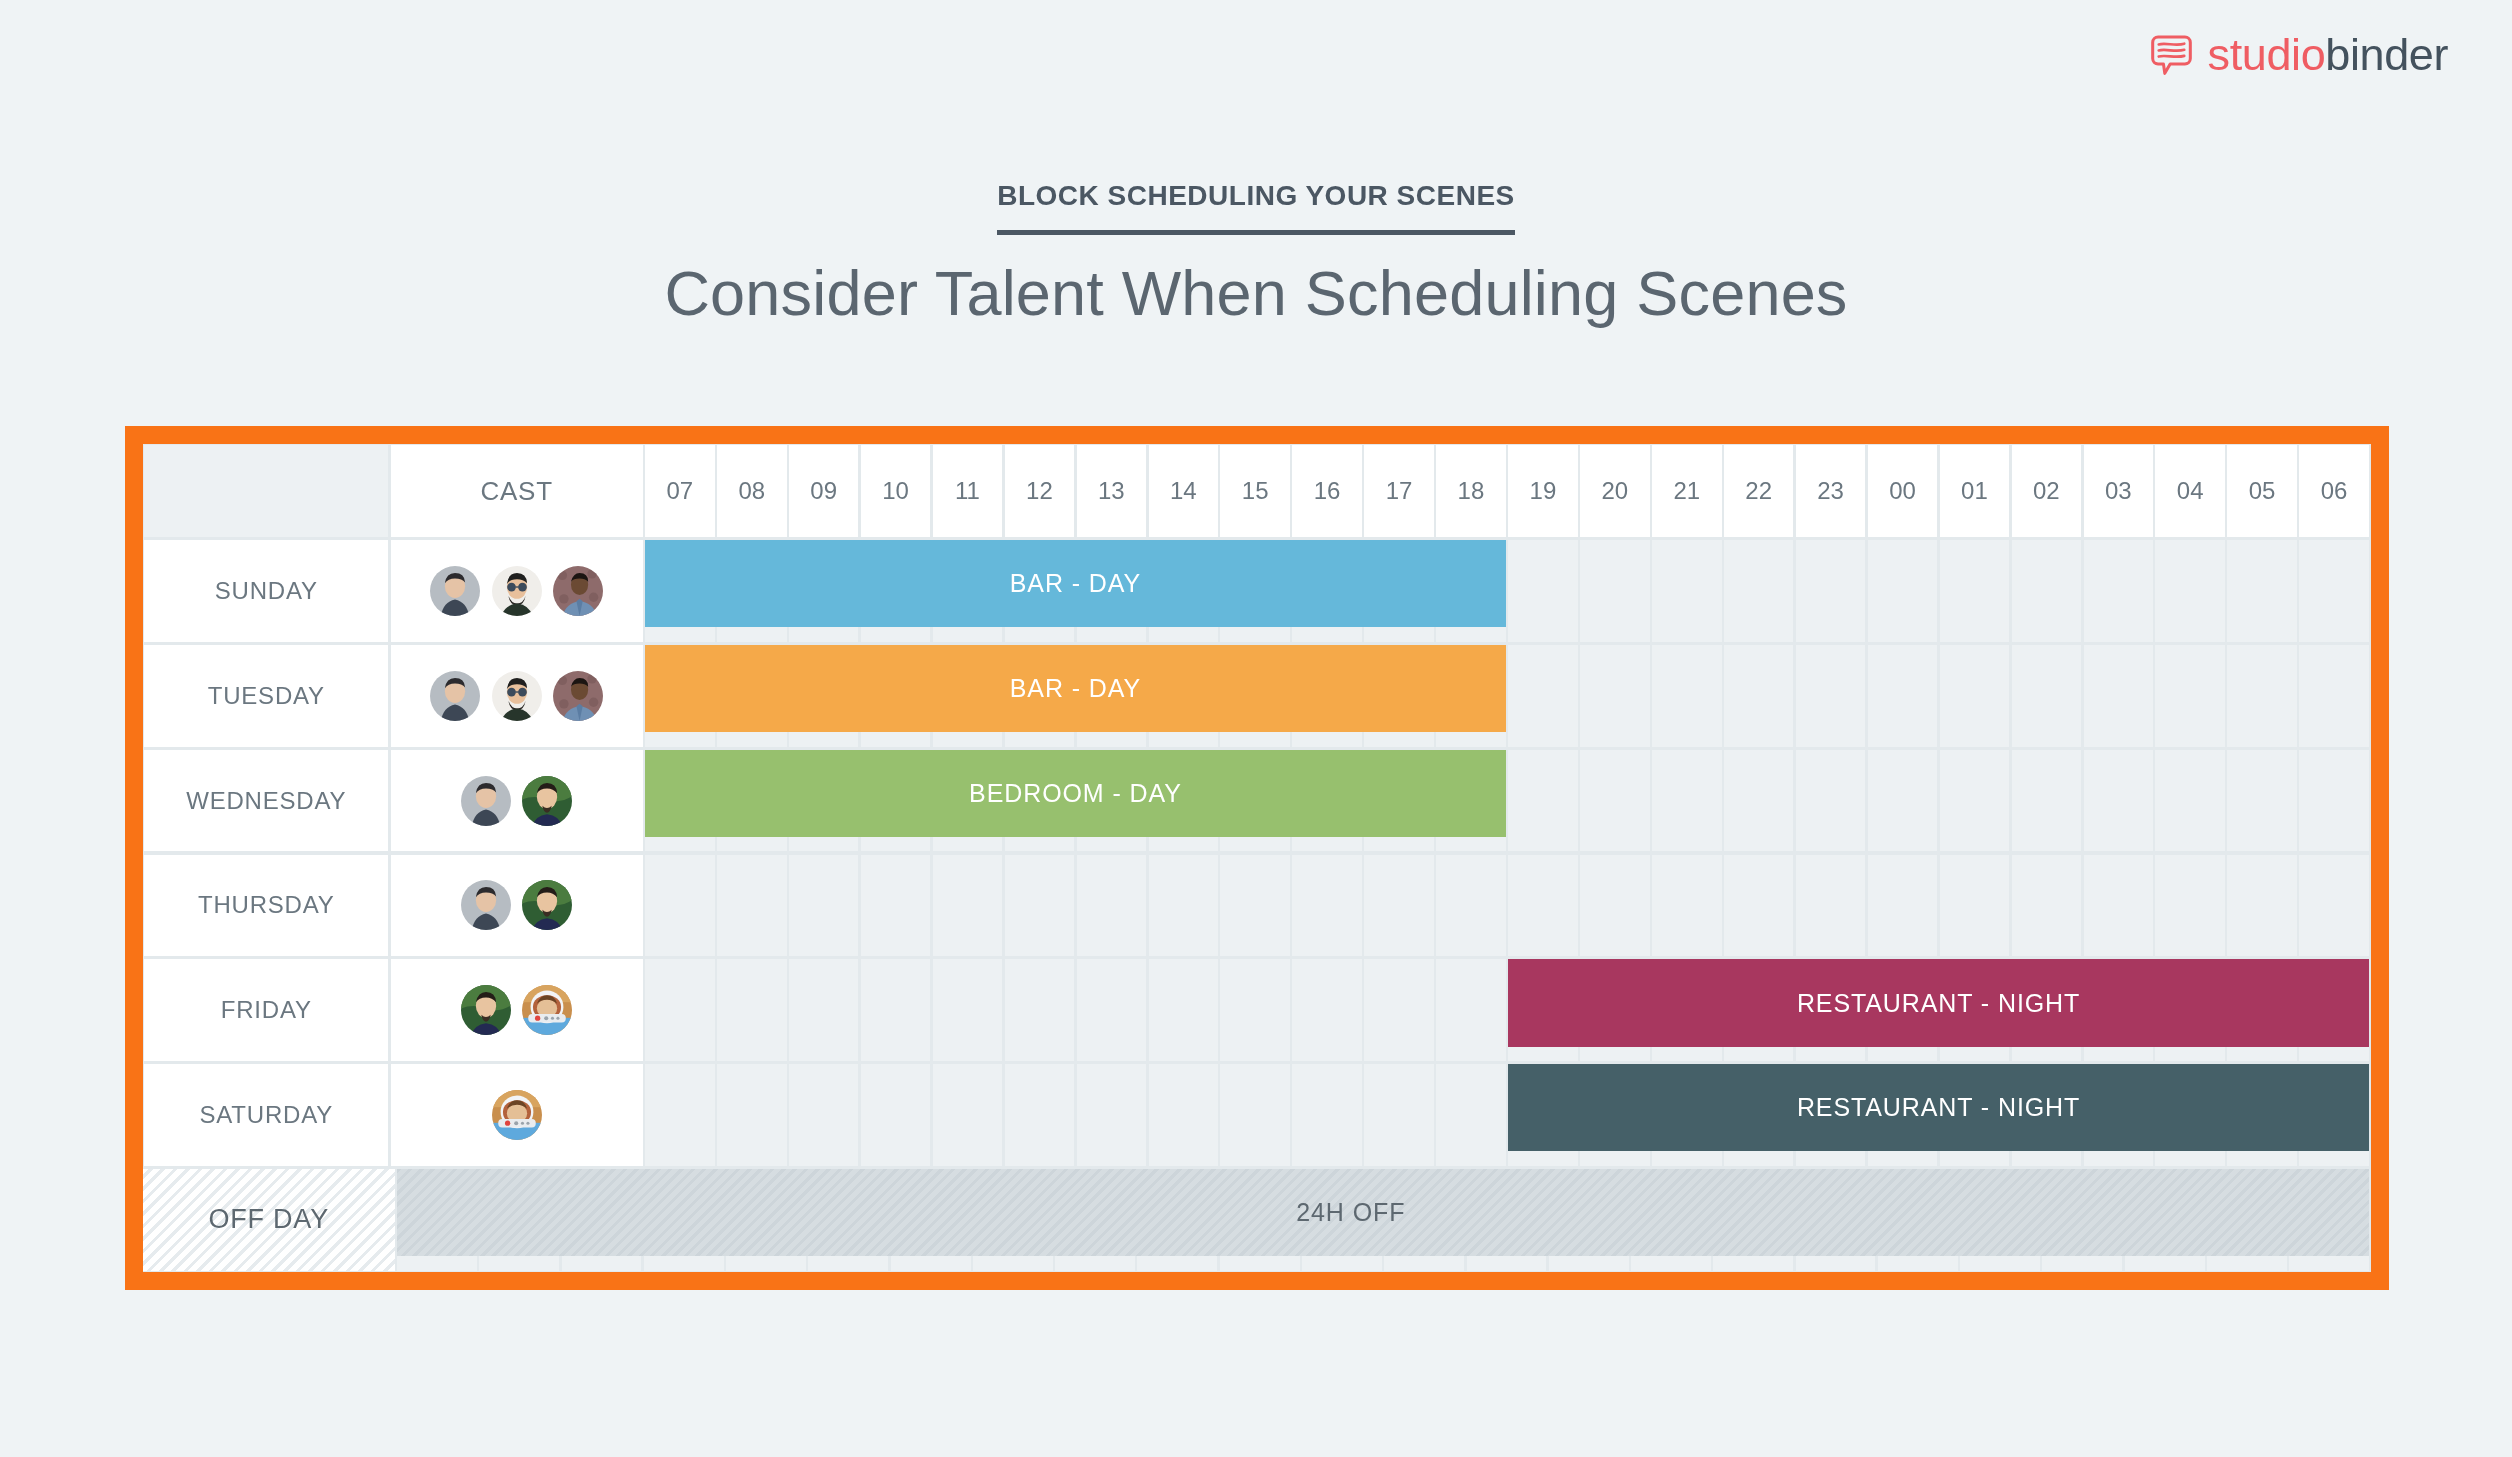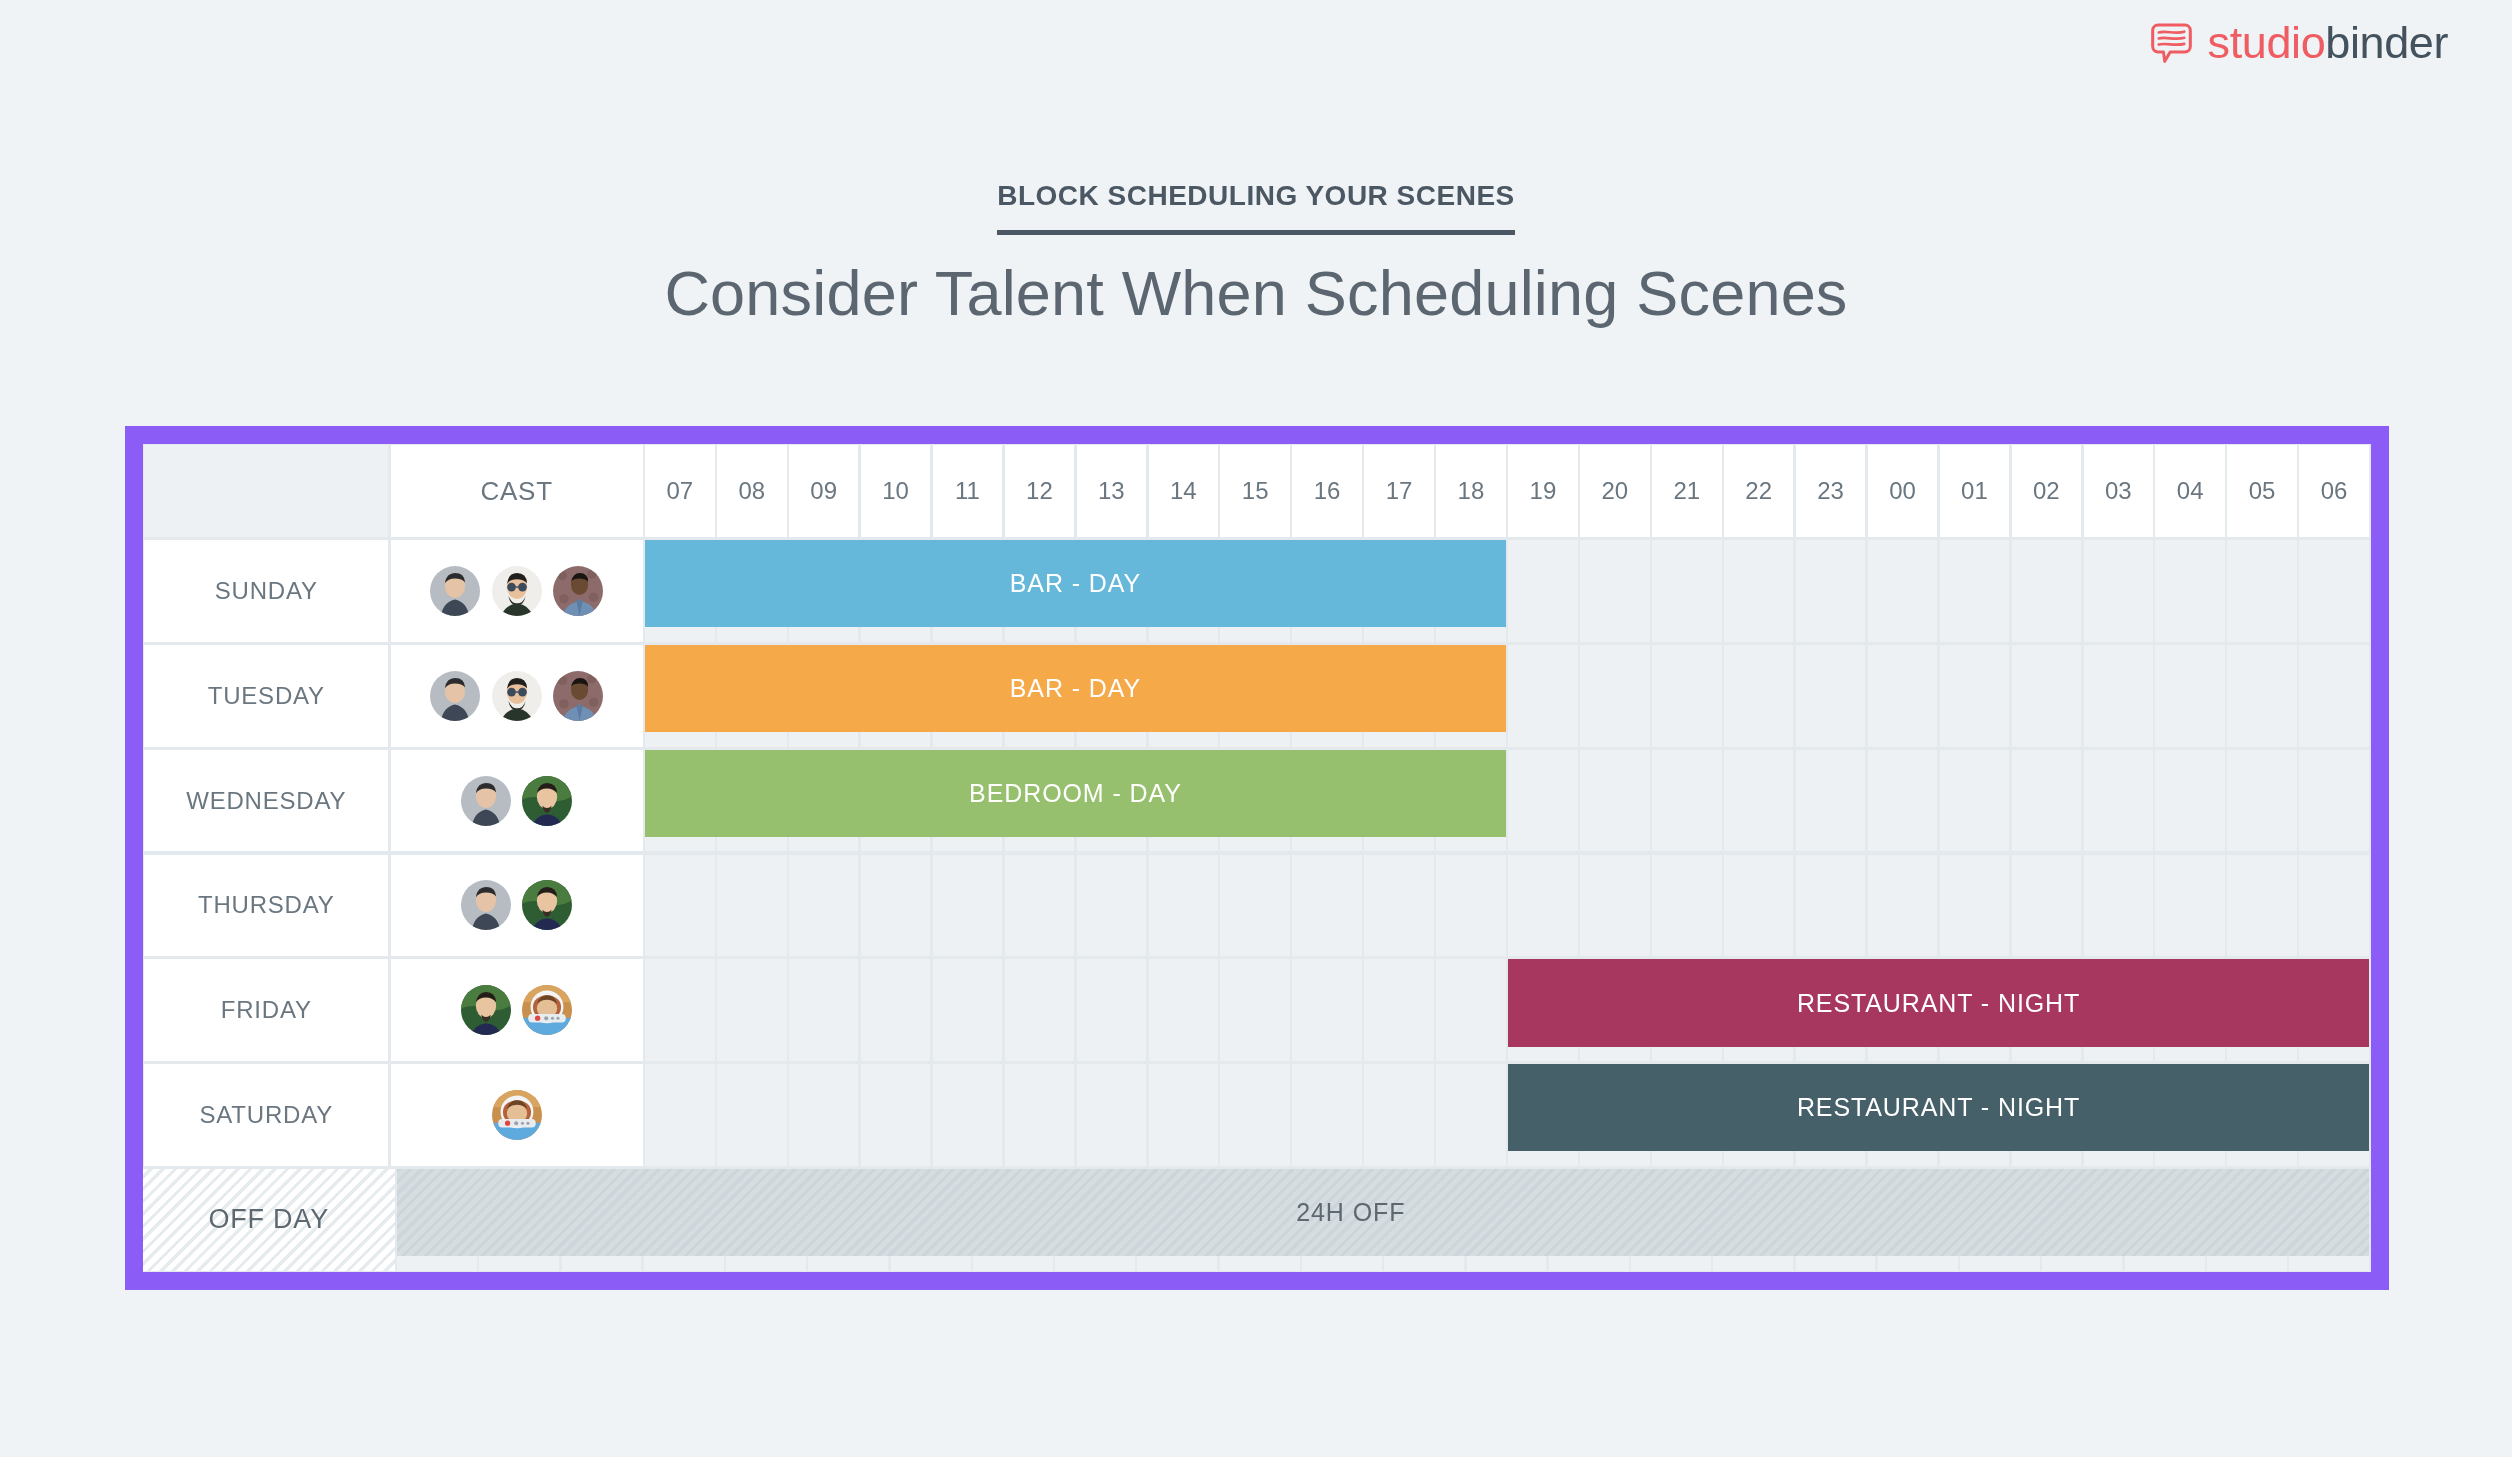--- a/index.html
+++ b/index.html
@@ -16,21 +16,21 @@
   .page {
     position: relative;
     width: 2512px;
     height: 1457px;
     background: #eff3f5;
   }
 
   
   .logo {
     position: absolute;
-    top: 20px;
+    top: 32px;
     right: 64px;
     display: flex;
     align-items: center;
     gap: 14.5px;
   }
   .logo-mark { width: 43px; height: 43px; display:block; }
   .logo-text {
     font-size: 45px;
     letter-spacing: -0.4px;
     font-weight: 400;
@@ -69,21 +69,21 @@
     letter-spacing: 0.2px;
   }
 
   
   .cal-frame {
     position: absolute;
     left: 125px;
     top: 426px;
     width: 2264px;
     height: 864px;
-    background: #8b5cf6;
+    background: #f97316;
     padding: 17.7px;
   }
   .cal-grid {
     width: 100%;
     height: 100%;
     background: #e3e9ec;
     display: flex;
     flex-direction: column;
   }
 

